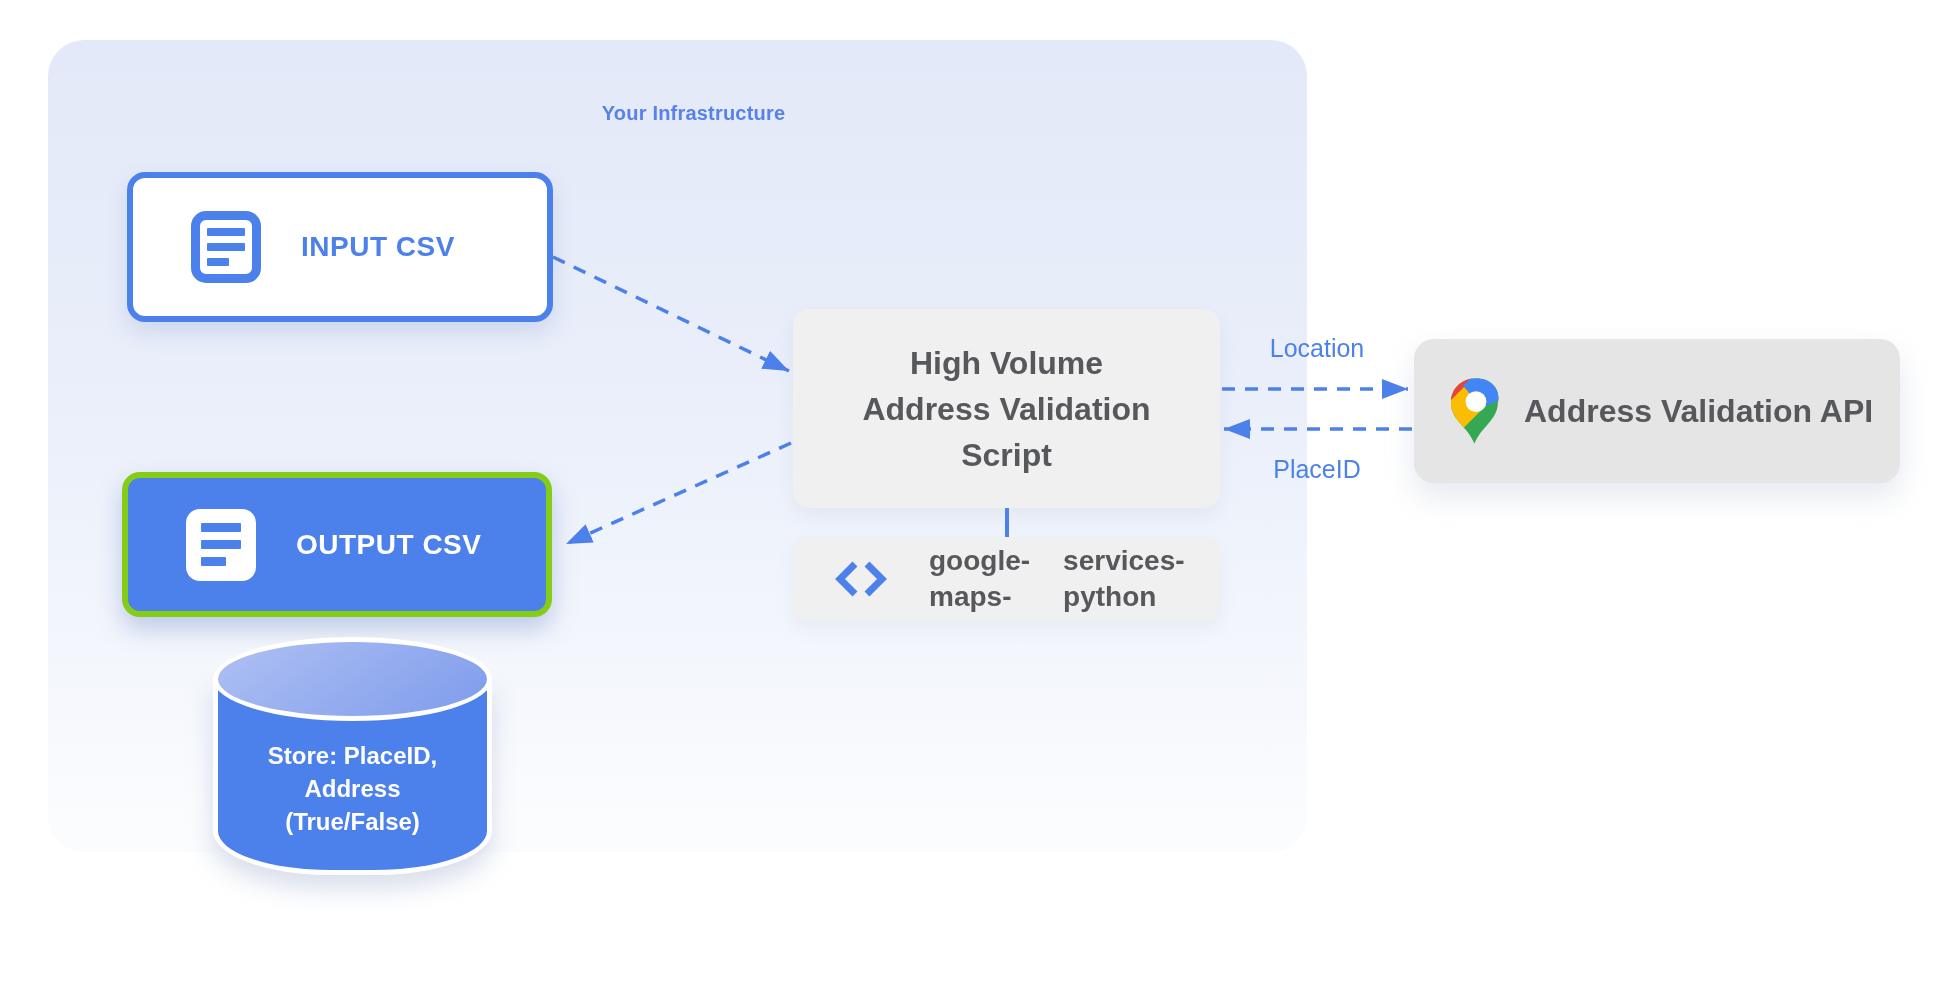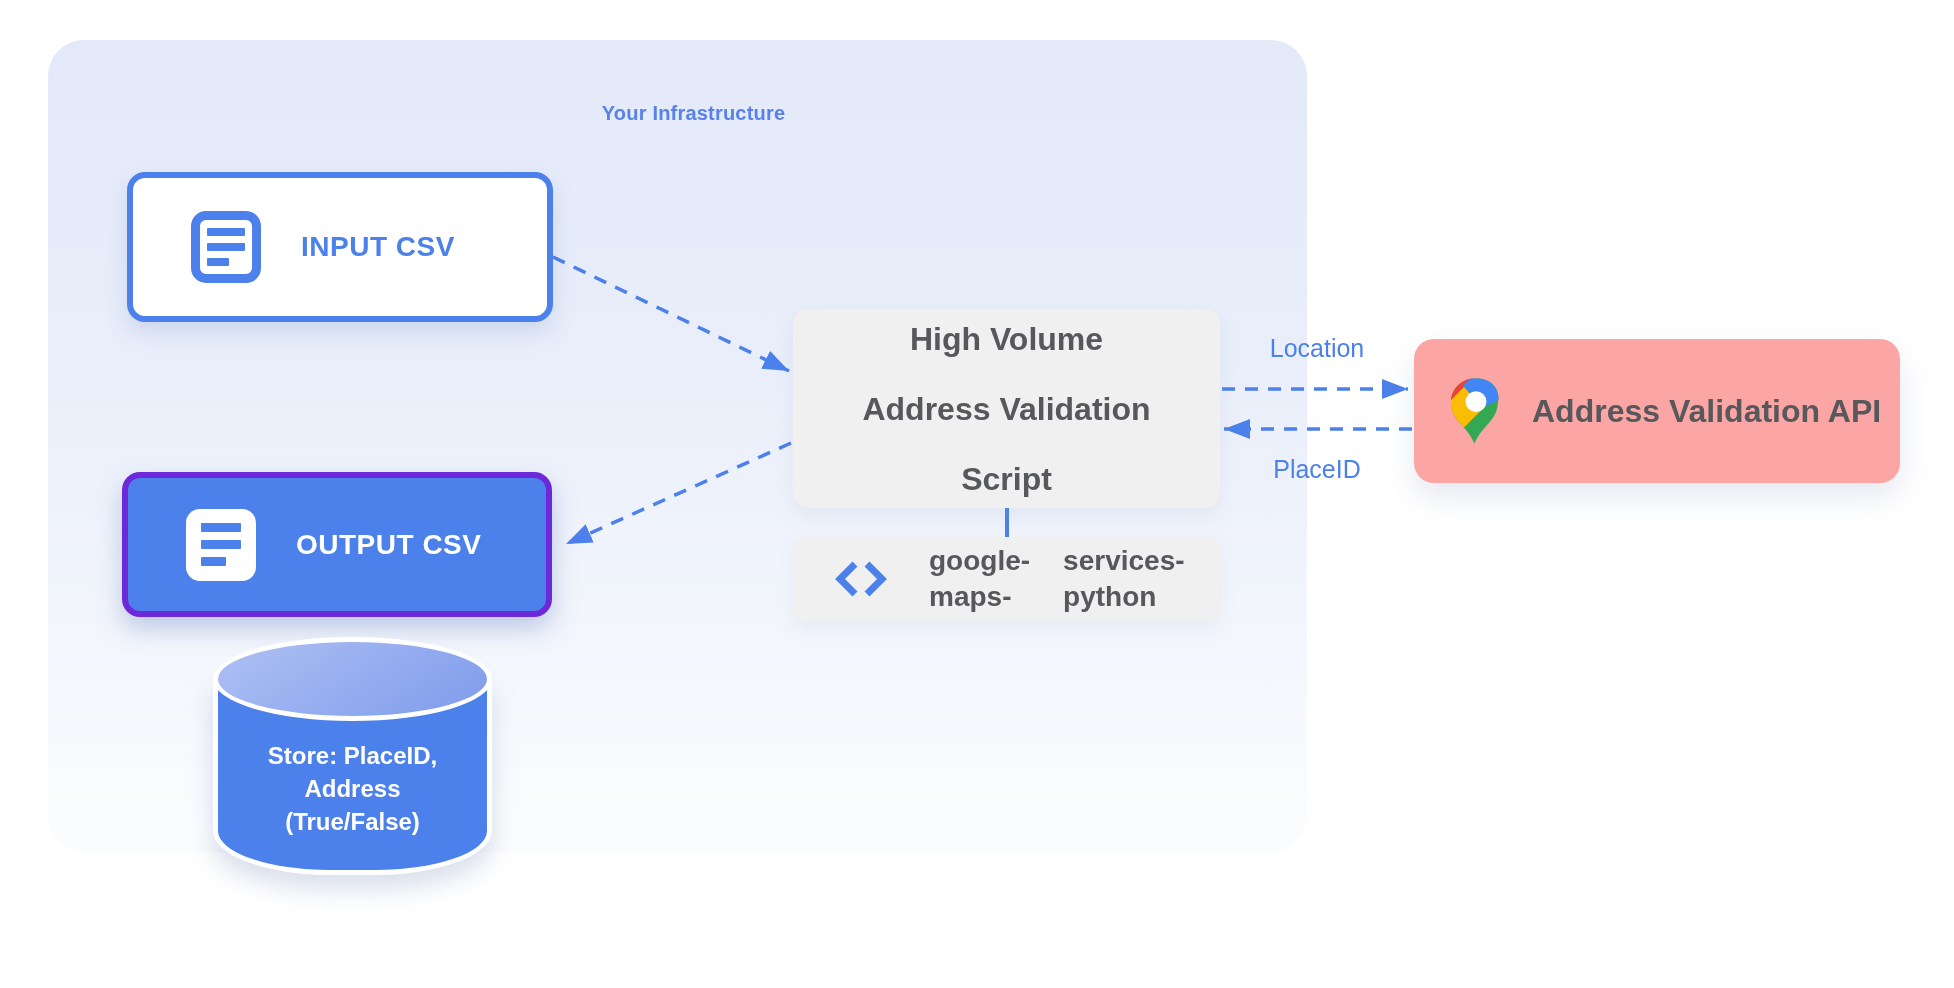--- a/index.html
+++ b/index.html
@@ -23,33 +23,33 @@
     position:absolute;left:48px;top:40px;width:1259px;height:812px;
     border-radius:36px;
     background:linear-gradient(180deg,var(--container-tint) 0%,#E9EEFA 40%,#F3F6FC 75%,#FBFCFE 96%);
   }
   .infra-title{
     position:absolute;top:62px;left:50%;transform:translateX(calc(-50% + 16px));
     font-size:20px;font-weight:bold;color:var(--label-blue);letter-spacing:.2px;white-space:nowrap;
   }
 
   
-  .node{position:absolute;box-sizing:border-box;display:flex;align-items:center;gap:24px;}
+  .node{position:absolute;box-sizing:border-box;display:flex;align-items:center;}
 
   .input-box{
     left:127px;top:172px;width:426px;height:150px;
     background:#fff;border:6px solid var(--primary-blue);border-radius:18px;
     box-shadow:0 10px 22px rgba(93,124,191,.20);
     padding-left:58px;gap:40px;
   }
   .input-box .label{font-size:28px;font-weight:bold;color:var(--primary-blue);letter-spacing:.5px;white-space:nowrap;}
 
   .output-box{
     left:122px;top:472px;width:430px;height:145px;
-    background:var(--primary-blue);border:6px solid #6d28d9;border-radius:18px;
+    background:var(--primary-blue);border:6px solid #84cc16;border-radius:18px;
     box-shadow:0 12px 24px rgba(93,124,191,.35);
     padding-left:58px;gap:40px;
   }
   .output-box .label{font-size:28px;font-weight:bold;color:#fff;letter-spacing:.5px;white-space:nowrap;}
 
   
   .doc-outline{
     width:70px;height:72px;box-sizing:border-box;flex:0 0 auto;
     border:9px solid var(--primary-blue);border-radius:15px;
     display:flex;flex-direction:column;justify-content:center;gap:7px;padding:0 7px;
@@ -79,23 +79,23 @@
     background:var(--box-gray);border-radius:12px;
     box-shadow:0 8px 16px rgba(140,155,185,.10);
     padding-left:40px;gap:40px;
   }
   .lib-box .lib-text{display:flex;}
   .lib-box .line{font-size:28px;font-weight:bold;color:var(--text-gray);line-height:36px;}
 
   
   .api-card{
     left:1414px;top:339px;width:486px;height:144px;
-    background:#fca5a5;border-radius:20px;
+    background:#e5e5e5;border-radius:20px;
     box-shadow:0 14px 30px rgba(125,145,180,.20);
-    padding-left:34px;gap:28px;
+    padding-left:34px;gap:20px;
   }
   .api-card .label{font-size:32px;font-weight:bold;color:var(--text-gray);white-space:nowrap;}
 
   
   .edge-label{
     position:absolute;width:190px;left:1222px;text-align:center;
     font-size:25px;font-weight:500;color:var(--primary-blue);
   }
   .edge-label.location{top:334px;}
   .edge-label.placeid{top:455px;}

